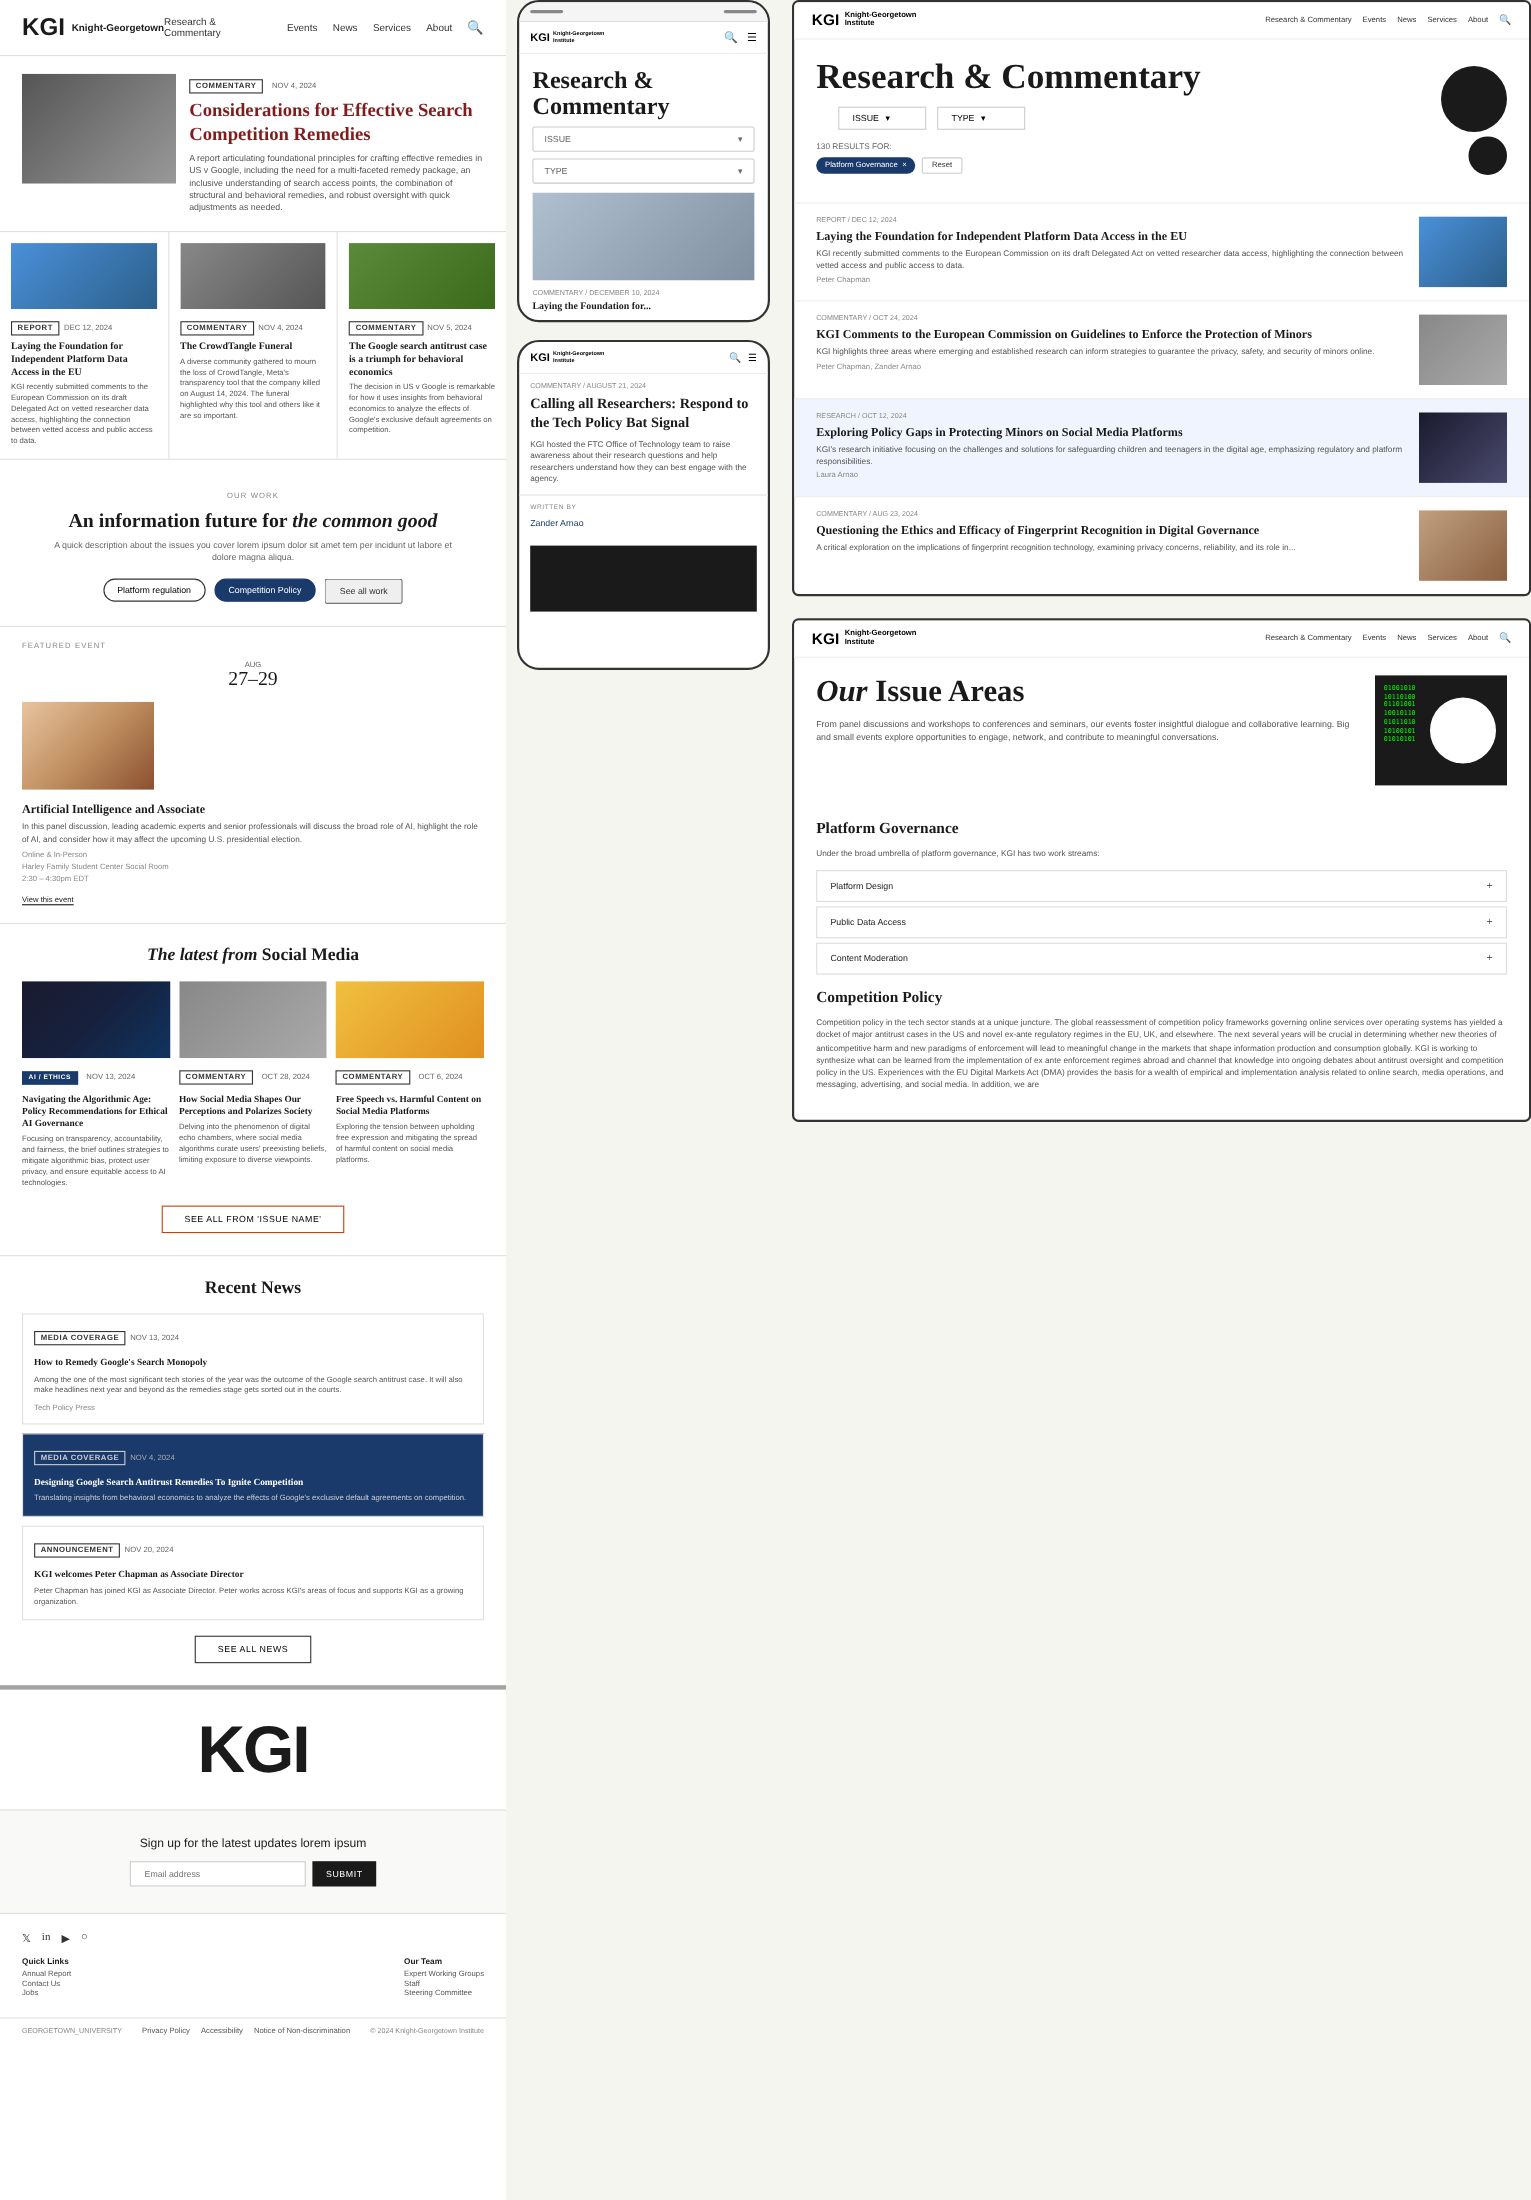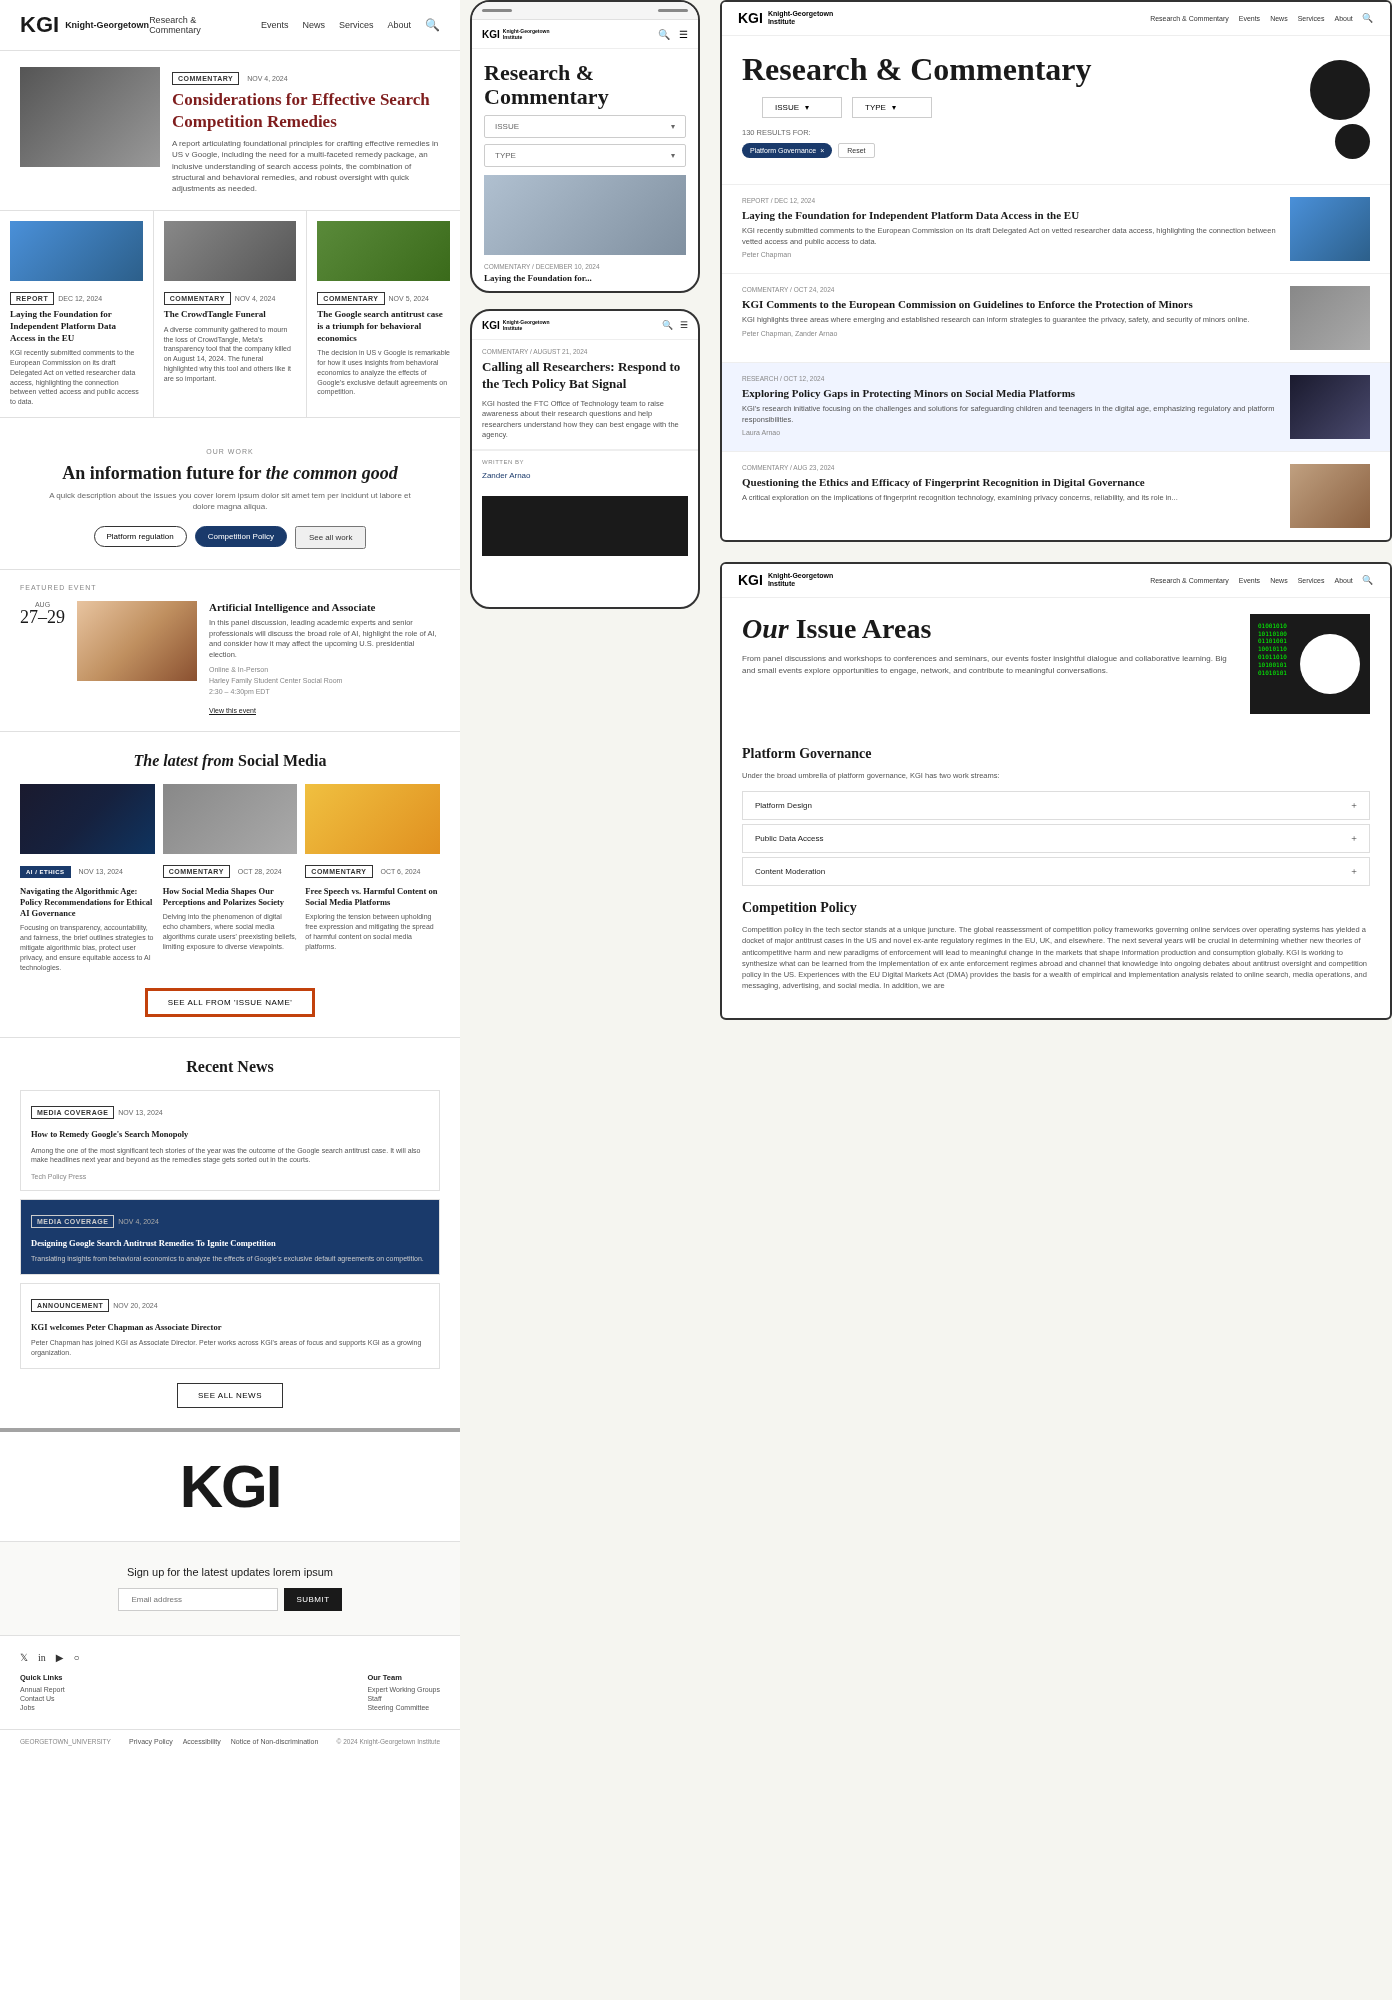--- a/index.html
+++ b/index.html
@@ -219,20 +219,21 @@
       font-size: 7px;
       font-family: sans-serif;
       text-transform: uppercase;
       letter-spacing: 1px;
       color: #888;
       margin-bottom: 10px;
     }
     .event-content {
       display: flex;
       gap: 12px;
+      flex-direction: column;
     }
     .event-date {
       display: flex;
       flex-direction: column;
       align-items: center;
       min-width: 36px;
     }
     .event-month {
       font-size: 7px;
       font-family: sans-serif;
@@ -328,21 +329,21 @@
       font-family: sans-serif;
       color: #555;
       line-height: 1.4;
     }
     .see-all-btn {
       display: block;
       margin: 16px auto 0;
       font-size: 8px;
       font-family: sans-serif;
       padding: 7px 20px;
-      border: 3px solid #c2410c;
+      border: 1px solid #c2410c;
       background: transparent;
       cursor: pointer;
       letter-spacing: 0.5px;
     }
 
     
     .news-section {
       padding: 20px;
       border-bottom: 4px solid #a3a3a3;
     }

